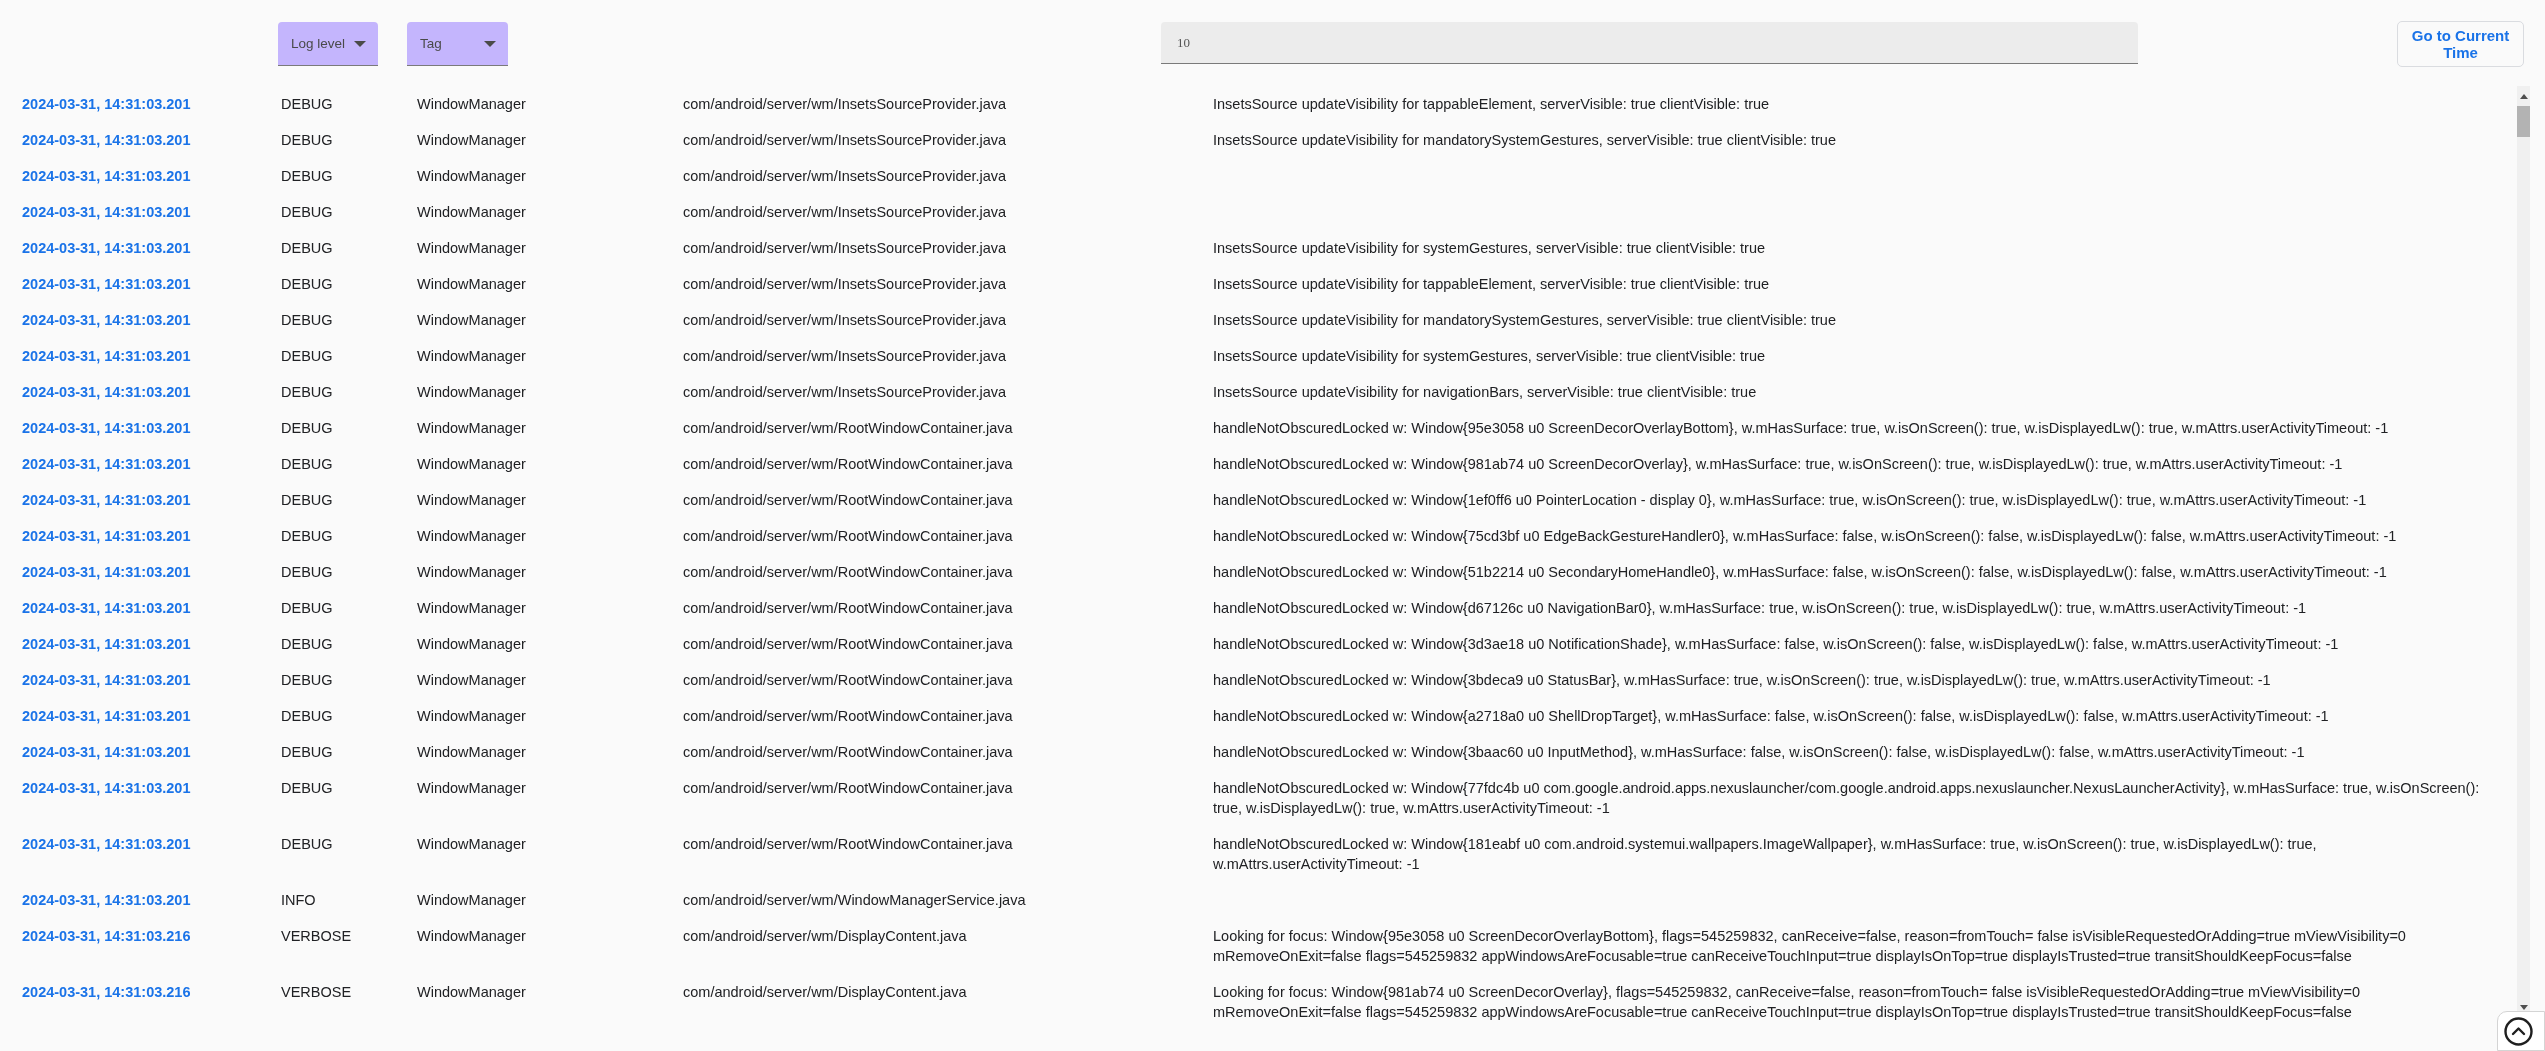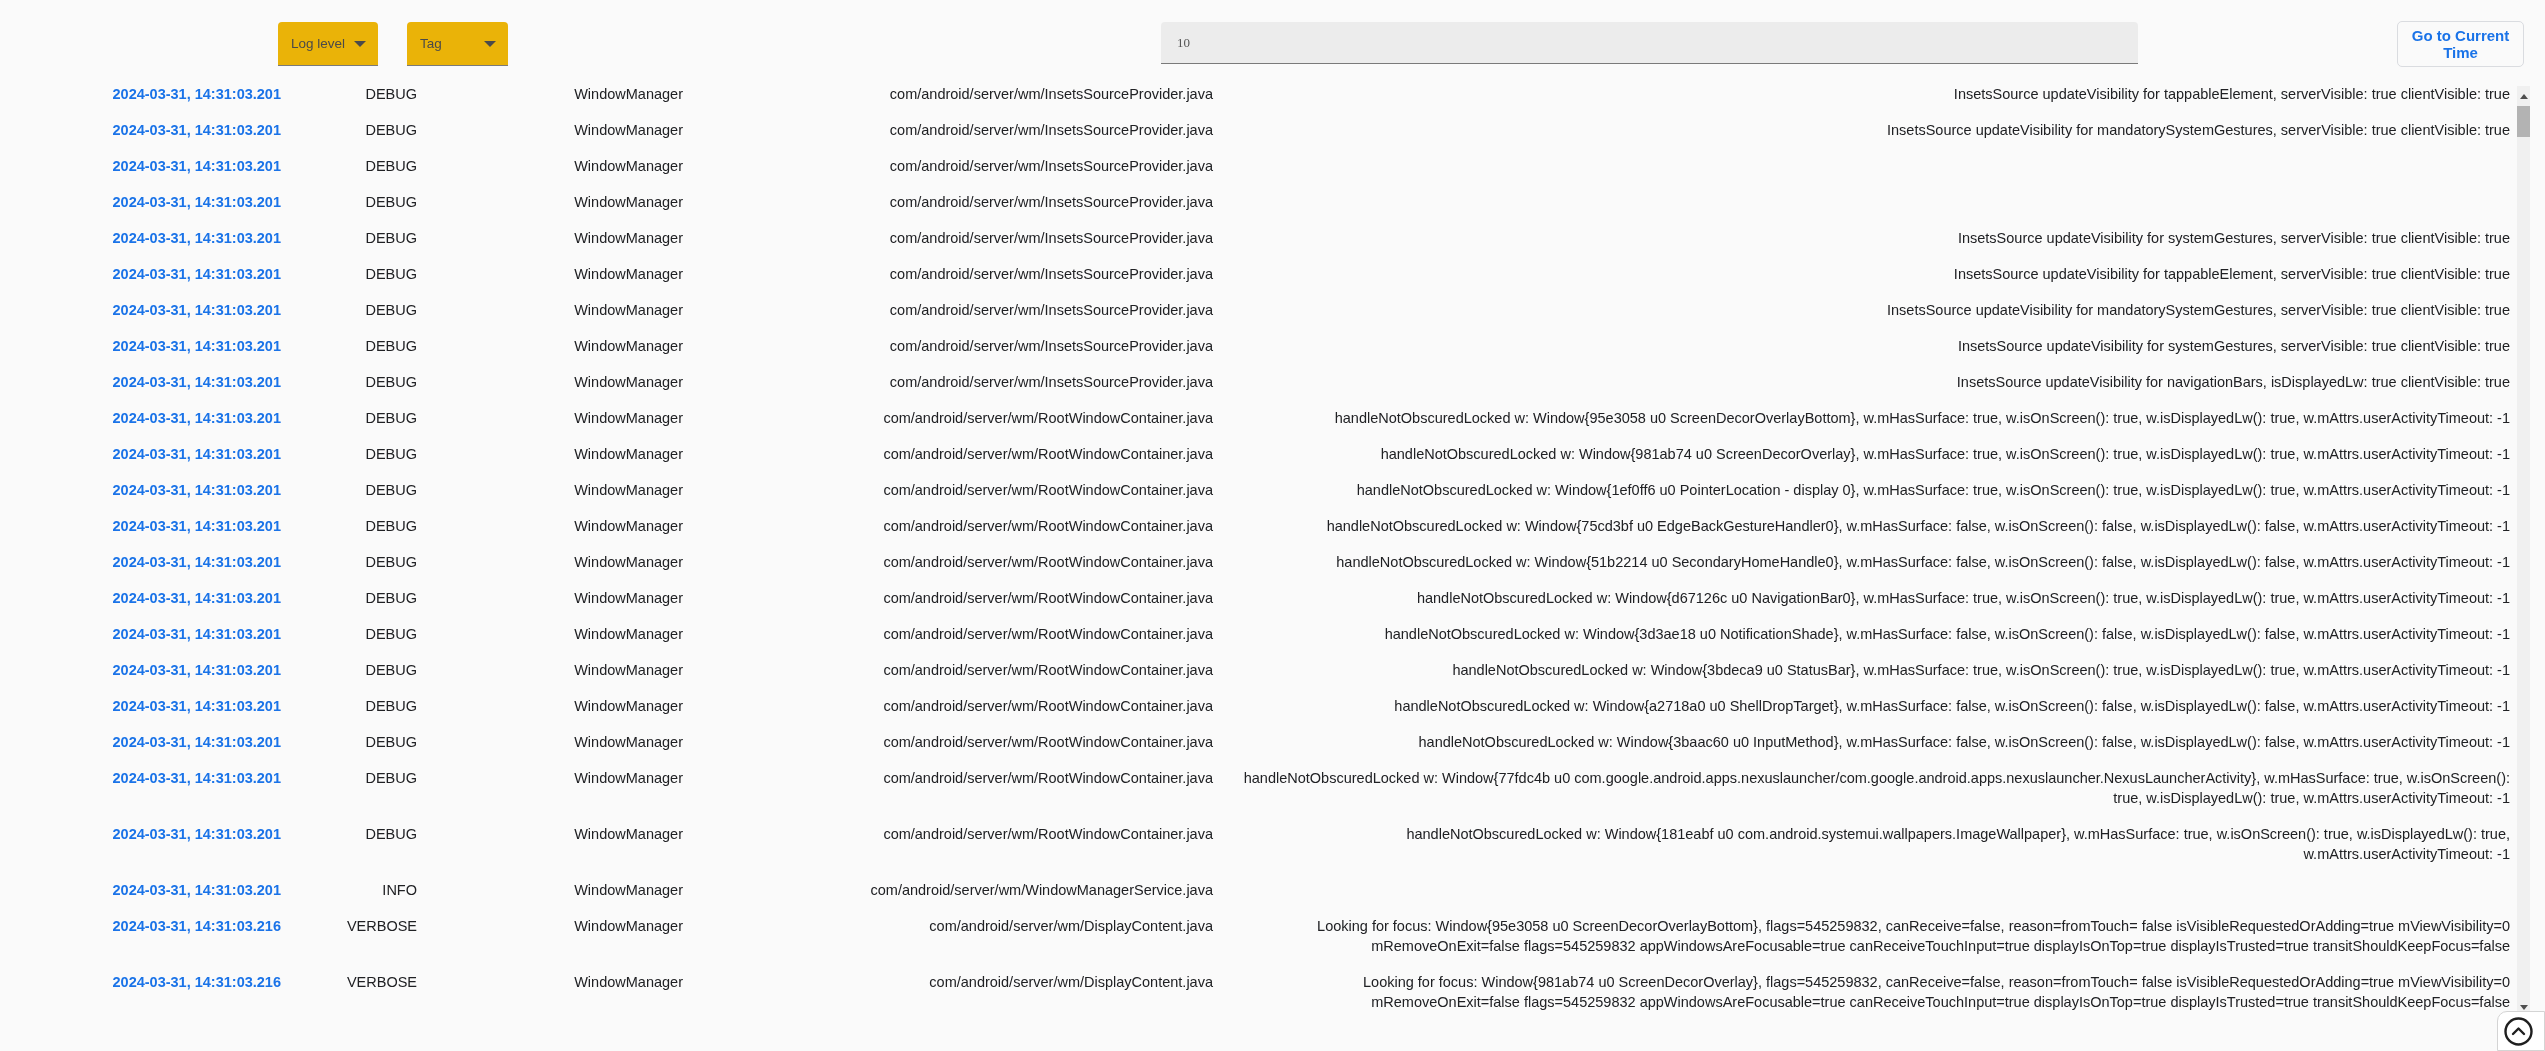--- a/index.html
+++ b/index.html
@@ -2,21 +2,21 @@
 <html><head>
 <meta charset="utf-8">
 <style>
   * { margin:0; padding:0; box-sizing:border-box; }
   html,body { width:2545px; height:1051px; overflow:hidden; background:#fafafa;
               font-family:"Liberation Sans", sans-serif; color:#202124; }
 
   
   .toolbar { position:absolute; top:0; left:0; width:2545px; height:88px; background:#fafafa; }
 
-  .mselect { position:absolute; top:22px; height:44px; background:#eab308;
+  .mselect { position:absolute; top:22px; height:44px; background:#c4b5fd;
              border-bottom:1px solid #7a7a7a; border-radius:4px 4px 0 0;
              display:flex; align-items:center; justify-content:space-between;
              padding:0 12px 0 13px; cursor:pointer; }
   .mselect .lbl { font-size:13.5px; color:#4a4a4a; }
   .tri-down { width:0; height:0; border-left:6px solid transparent; border-right:6px solid transparent;
               border-top:6px solid #4a4a4a; }
 
   .sel-loglevel { left:278px; width:100px; }
   .sel-tag      { left:407px; width:101px; }
   .sel-source   { left:664px; width:293px; }
@@ -25,21 +25,21 @@
                  background:#ececec; border:none; border-bottom:1px solid #7a7a7a;
                  border-radius:4px 4px 0 0; font-size:13px; color:#555;
                  padding:0 16px; font-family:Liberation Serif, serif; outline:none; }
 
   .goto-btn { position:absolute; left:2397px; top:21px; width:127px; height:46px;
               background:transparent; border:1px solid #dadce0; border-radius:5px;
               color:#1a73e8; font-size:15px; font-weight:bold; cursor:pointer;
               font-family:"Liberation Sans", sans-serif; }
 
   
-  .log-table { position:absolute; top:76px; left:0; width:2545px;text-align:right; }
+  .log-table { position:absolute; top:86px; left:0; width:2545px; }
   .log-row { display:grid; grid-template-columns:259px 136px 266px 530px 1fr;
              padding:8px 35px 8px 22px; align-items:start; }
   .cell { font-size:14.5px; line-height:20px; }
   .cell.ts { color:#1a73e8; font-weight:bold; text-decoration:none; cursor:pointer; }
   .cell.msg { word-break:break-word; }
 
   
   .vscrollbar { position:absolute; top:86px; right:15px; width:13px; height:929px; background:#f0f0f0; }
   .scroll-arrow { position:absolute; left:0; width:13px; height:16px; display:flex;
                   align-items:center; justify-content:center; cursor:pointer; }
@@ -140,21 +140,21 @@
     <div class="cell tag">WindowManager</div>
     <div class="cell file">com/android/server/wm/InsetsSourceProvider.java</div>
     <div class="cell msg">InsetsSource updateVisibility for systemGestures, serverVisible: true clientVisible: true</div>
   </div>
 
   <div class="log-row">
     <a class="cell ts">2024-03-31, 14:31:03.201</a>
     <div class="cell level">DEBUG</div>
     <div class="cell tag">WindowManager</div>
     <div class="cell file">com/android/server/wm/InsetsSourceProvider.java</div>
-    <div class="cell msg">InsetsSource updateVisibility for navigationBars, isDisplayedLw: true clientVisible: true</div>
+    <div class="cell msg">InsetsSource updateVisibility for navigationBars, serverVisible: true clientVisible: true</div>
   </div>
 
   <div class="log-row">
     <a class="cell ts">2024-03-31, 14:31:03.201</a>
     <div class="cell level">DEBUG</div>
     <div class="cell tag">WindowManager</div>
     <div class="cell file">com/android/server/wm/RootWindowContainer.java</div>
     <div class="cell msg">handleNotObscuredLocked w: Window{95e3058 u0 ScreenDecorOverlayBottom}, w.mHasSurface: true, w.isOnScreen(): true, w.isDisplayedLw(): true, w.mAttrs.userActivityTimeout: -1</div>
   </div>
 

